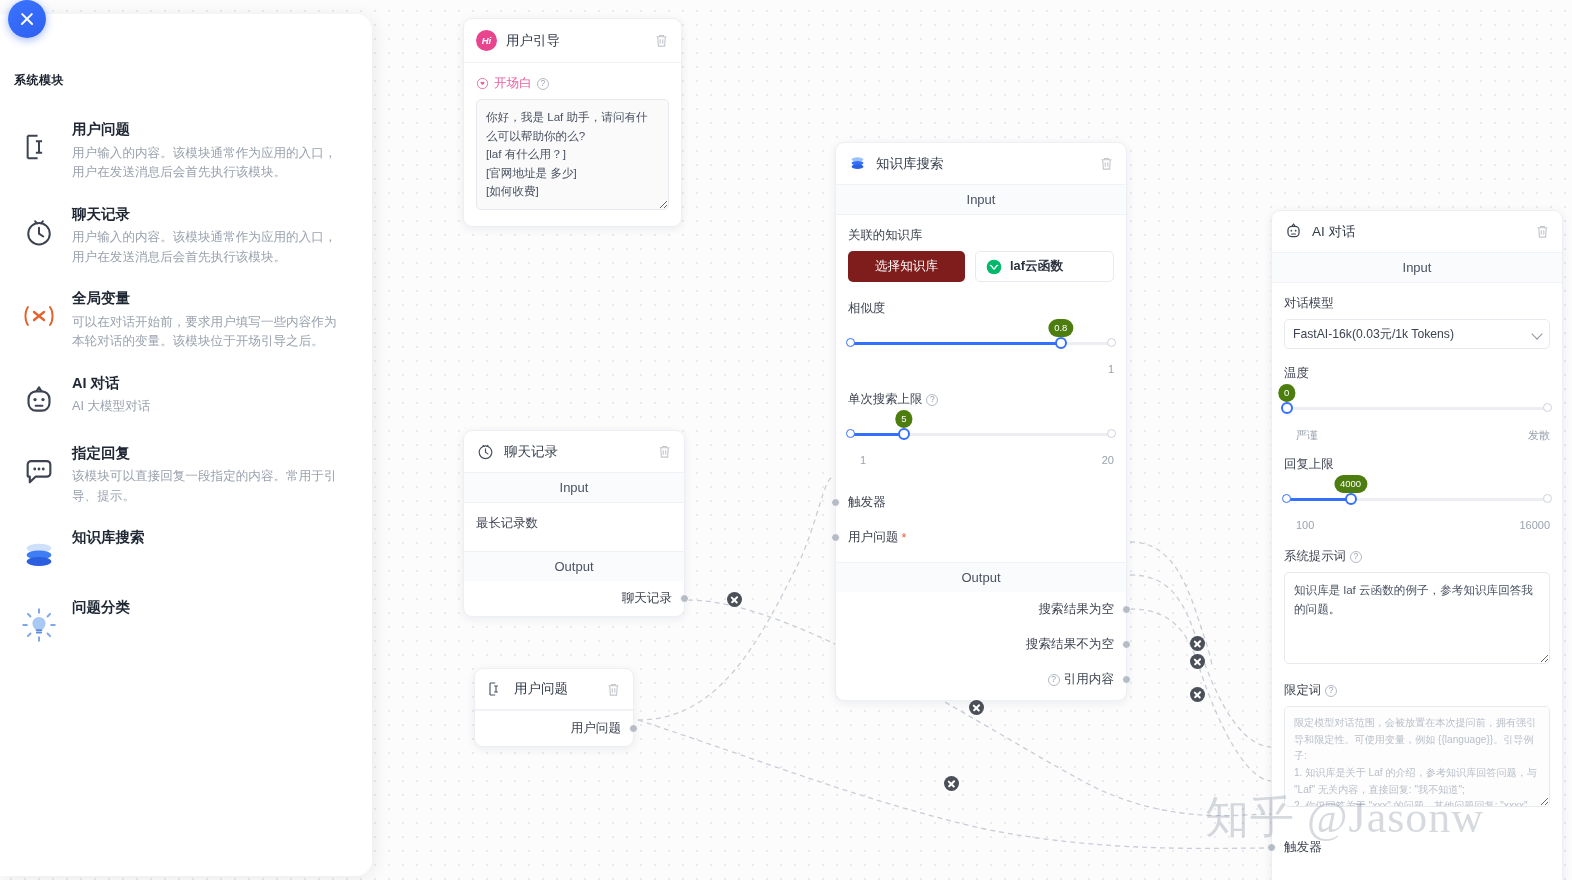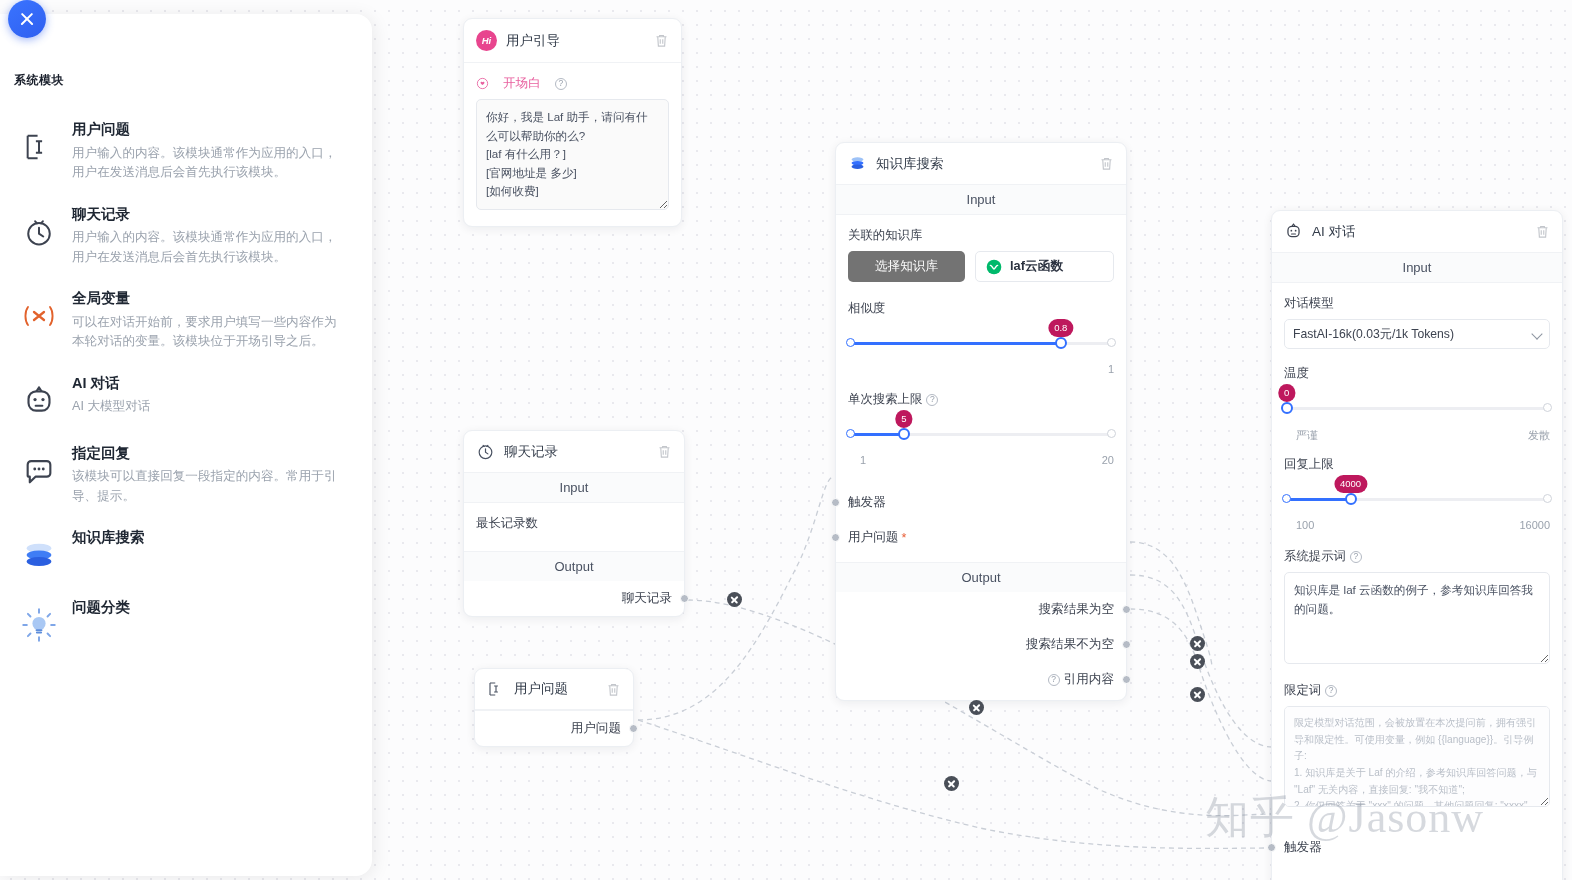--- a/index.html
+++ b/index.html
@@ -102,21 +102,21 @@
   .end-dot.l { left:-2px; }
   .end-dot.r { right:-2px; }
   .end-dot.on { border-color:#3370ff; }
   .knob {
     position:absolute; top:8px; width:12px; height:12px; border-radius:50%;
     background:#fff; border:2.5px solid #3370ff; transform: translateX(-6px);
     cursor:pointer;
   }
   .bubble {
     position:absolute; top:-10px; transform: translateX(-50%);
-    background:#be185d; color:#fff; font-size:9.5px; line-height:1;
+    background:#4d7c0f; color:#fff; font-size:9.5px; line-height:1;
     padding: 4px 6px; border-radius: 9px; white-space:nowrap;
   }
   .scale { position:relative; height:14px; font-size:11px; color:#9aa2ad; }
   .scale .lft { position:absolute; left:12px; }
   .scale .rgt { position:absolute; right:0; }
 
   
   .port-row {
     position: relative; display:flex; align-items:center;
     padding: 9px 12px; font-size: 12.6px; color:#3d4350;
@@ -156,35 +156,35 @@
     width:100%; height:30px; border:1px solid #e6e9ee; border-radius:5px;
     font-family:"Liberation Sans","DejaVu Sans",sans-serif;
     font-size:12.6px; color:#3d4350; padding: 0 26px 0 10px; outline:none; background:#fff;
   }
   .spin { position:absolute; right:7px; top:4px; display:flex; flex-direction:column; gap:3px; cursor:pointer; }
   .spin i { display:block; width:0;height:0;border-left:5px solid transparent;border-right:5px solid transparent; }
   .spin i.up { border-bottom:6px solid #7b828e; }
   .spin i.dn { border-top:6px solid #7b828e; }
 
   .btn-primary {
-    flex:1; height:31px; background:#737373; color:#fff; border:none; border-radius:5px;
+    flex:1; height:31px; background:#7f1d1d; color:#fff; border:none; border-radius:5px;
     font-family:"Liberation Sans","DejaVu Sans",sans-serif;
     font-size:12.6px; cursor:pointer;
   }
   .kb-chip {
     flex:1; height:31px; border:1px solid #e6e9ee; border-radius:5px;
     display:flex; align-items:center; gap:8px; padding: 0 10px; background:#fff;
   }
   .kb-chip .nm { font-size:12.8px; font-weight:700; color:#2b3240; }
 
   
   .av { width:21px;height:21px;border-radius:50%; display:flex;align-items:center;justify-content:center; flex:0 0 auto;}
   .av-hi { background:#e8458e; color:#fff; font-size:9.5px; font-weight:700; font-style:italic; }
 
-  .prompt-head { display:flex; align-items:center; gap:14px; font-size:12.6px; color:#e8609f; margin-bottom:7px; }
+  .prompt-head { display:flex; align-items:center; gap:5px; font-size:12.6px; color:#e8609f; margin-bottom:7px; }
 
   
   .watermark {
     position:absolute; left:1205px; top:788px; z-index: 35;
     font-family:"Liberation Serif","DejaVu Serif",serif;
     font-size: 44px; color: rgba(120,130,145,.30); white-space:nowrap;
     pointer-events:none; letter-spacing: 1px;
   }
   .xbtn { position:absolute; width:15px;height:15px;border-radius:50%;background:#4a4f58; z-index:22; cursor:pointer; }
   .xbtn::before,.xbtn::after{content:"";position:absolute;left:3.2px;top:6.8px;width:8.6px;height:1.5px;background:#fff;border-radius:1px;}

